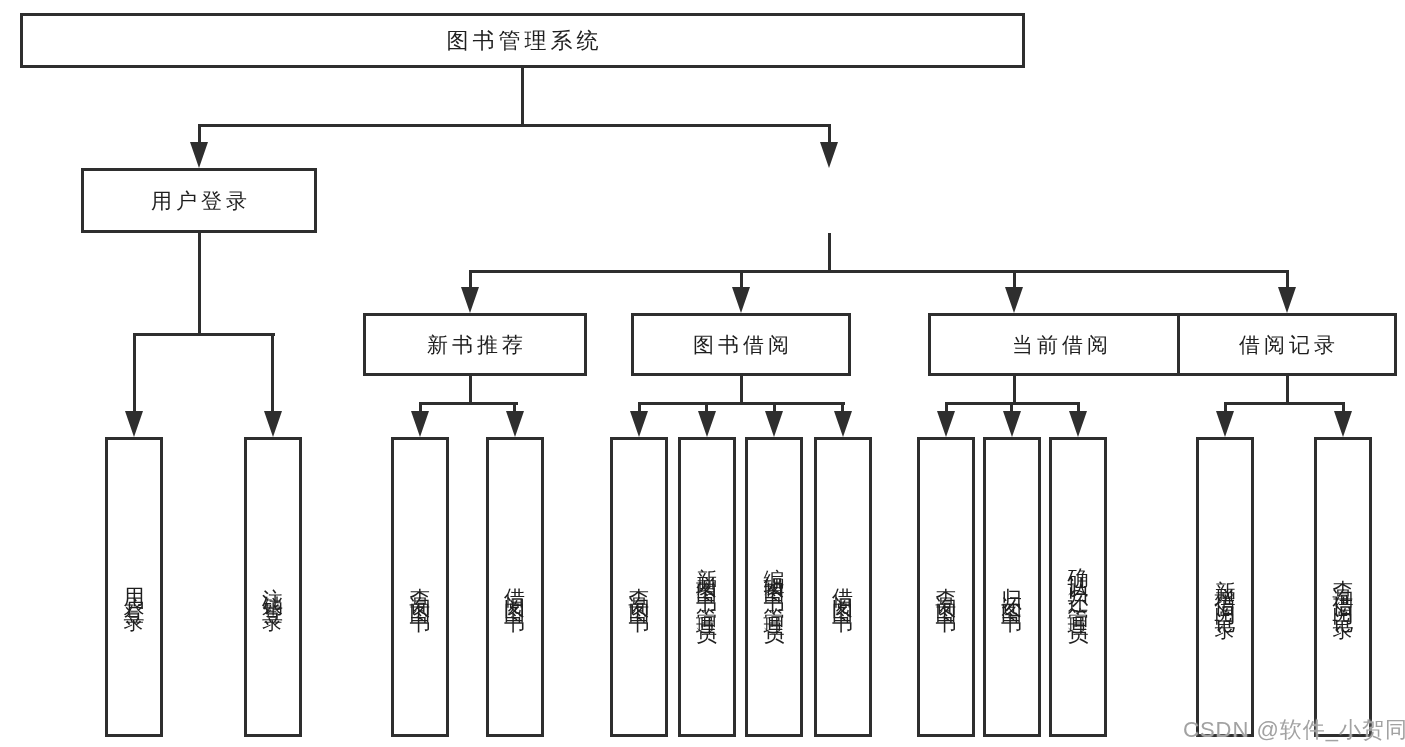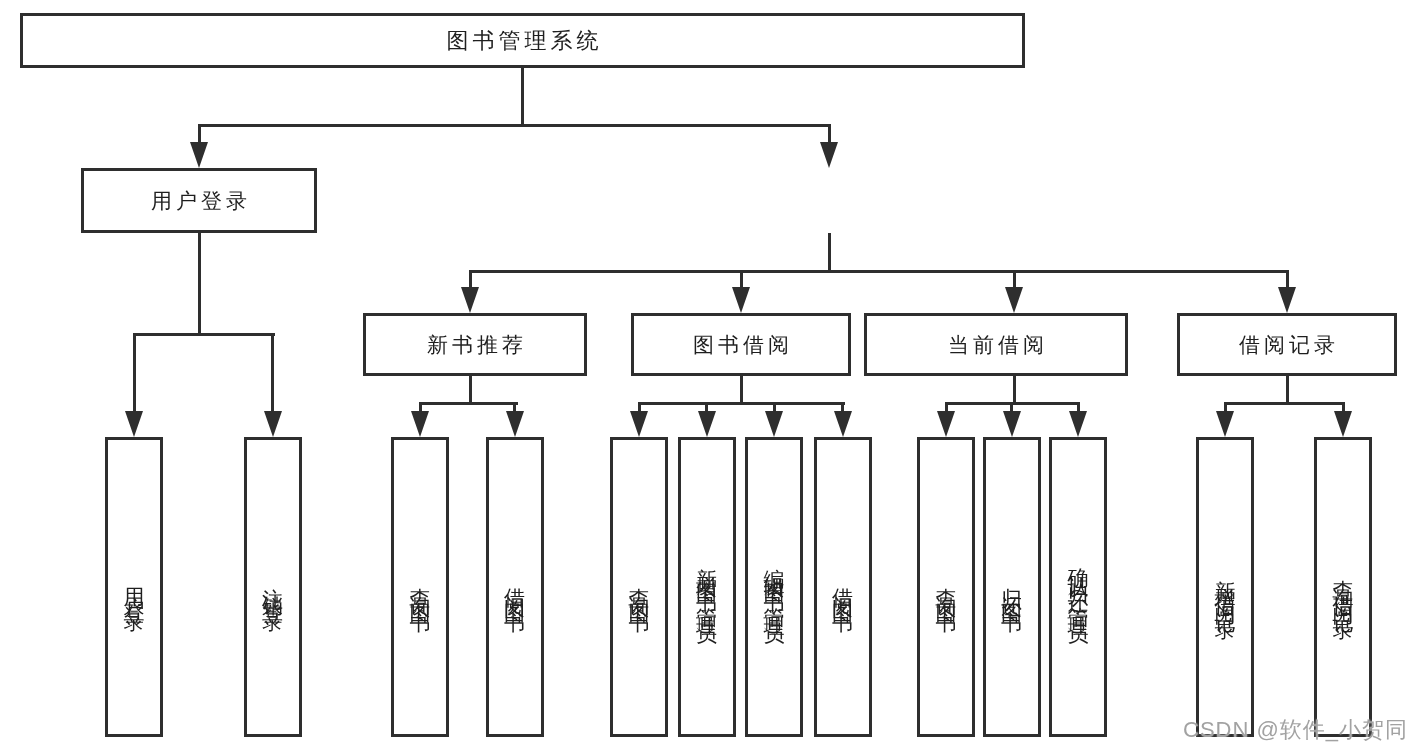--- a/index.html
+++ b/index.html
@@ -64,21 +64,21 @@
   <div class="arrow" style="left:461px;top:287px"></div>
   <div class="vline" style="left:739.5px;top:270px;height:19px"></div>
   <div class="arrow" style="left:732px;top:287px"></div>
   <div class="vline" style="left:1012.5px;top:270px;height:19px"></div>
   <div class="arrow" style="left:1005px;top:287px"></div>
   <div class="vline" style="left:1285.5px;top:270px;height:19px"></div>
   <div class="arrow" style="left:1278px;top:287px"></div>
 
   <div class="box h" style="left:363px;top:313px;width:224px;height:63px">新书推荐</div>
   <div class="box h" style="left:631px;top:313px;width:220px;height:63px">图书借阅</div>
-  <div class="box h" style="left:864px;top:313px;width:264px;height:63px">当前借阅</div>
+  <div class="box h" style="left:928px;top:313px;width:264px;height:63px">当前借阅</div>
   <div class="box h" style="left:1177px;top:313px;width:220px;height:63px">借阅记录</div>
 
   <div class="vline" style="left:468.5px;top:376px;height:29px"></div>
   <div class="hline" style="left:418.5px;top:402px;width:99px"></div>
   <div class="vline" style="left:418.5px;top:402px;height:11px"></div>
   <div class="arrow" style="left:411px;top:411px"></div>
   <div class="vline" style="left:513px;top:402px;height:11px"></div>
   <div class="arrow" style="left:505.5px;top:411px"></div>
 
   <div class="vline" style="left:739.5px;top:376px;height:29px"></div>

